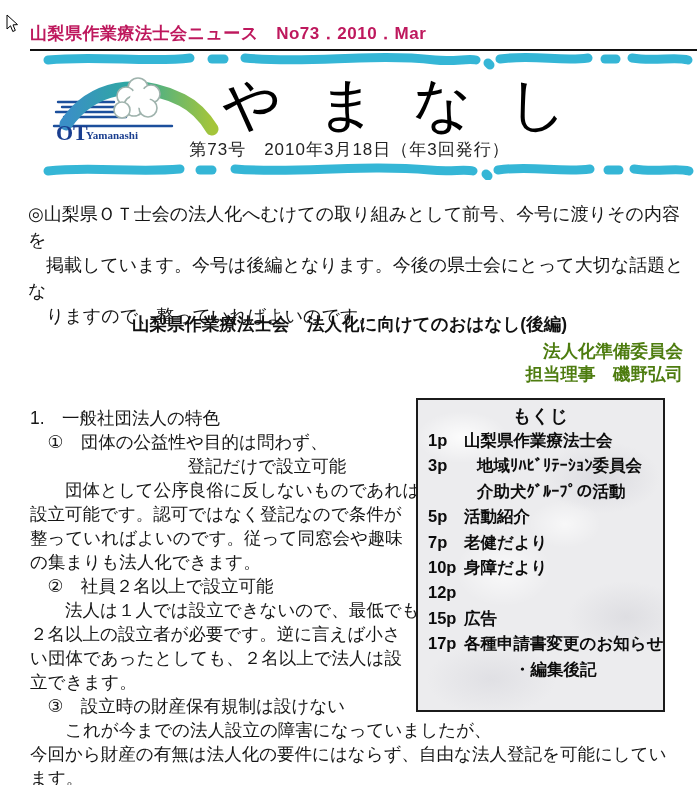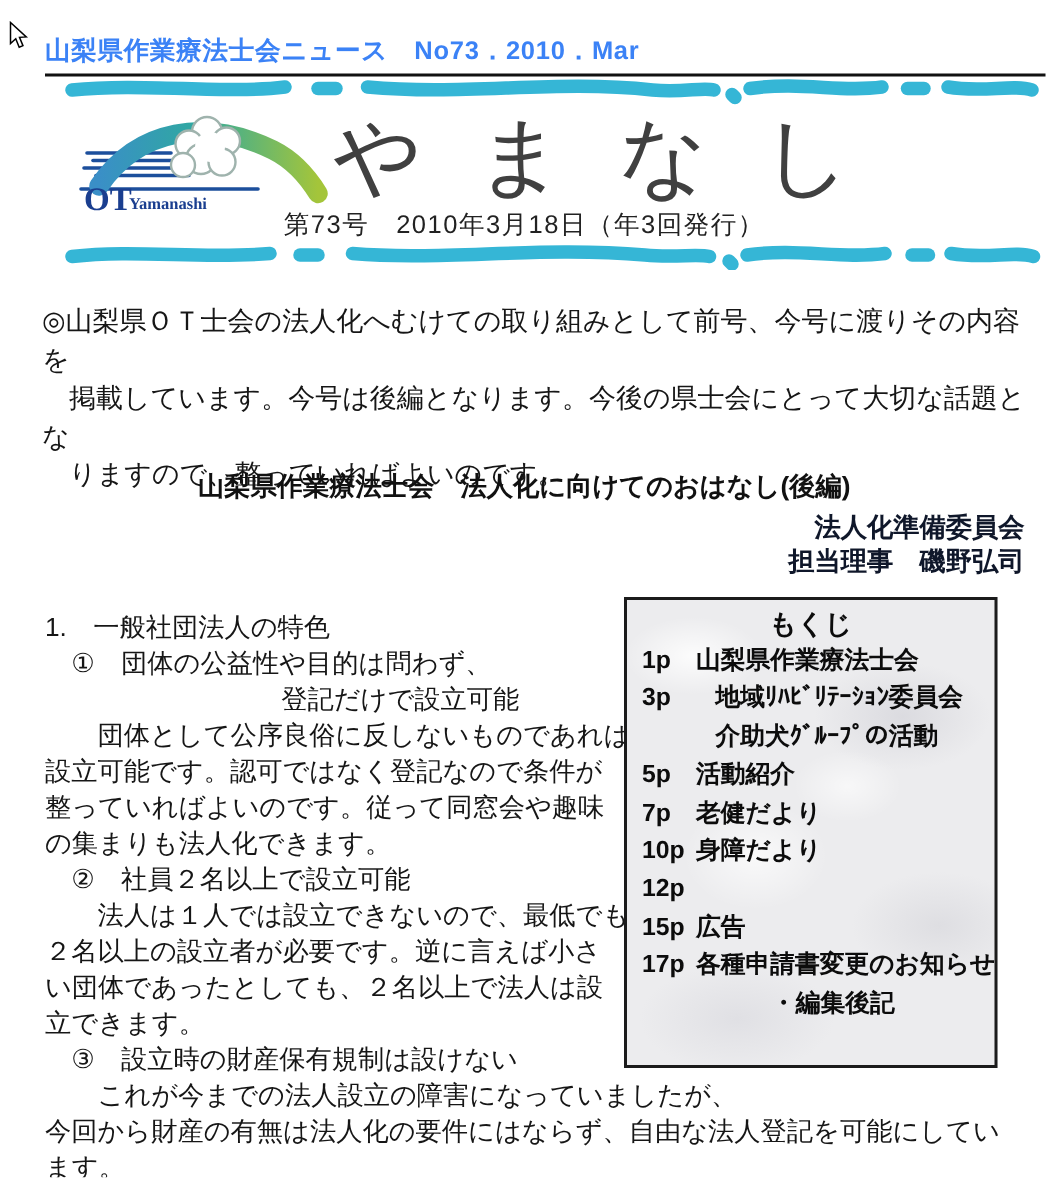--- a/index.html
+++ b/index.html
@@ -6,47 +6,47 @@
   .page{
     position:relative;width:699px;height:785px;background:#ffffff;overflow:hidden;
     font-family:"Liberation Sans","DejaVu Sans",sans-serif;color:#1c1c1c;
   }
   
   .cursor{position:absolute;left:6px;top:14px;width:14px;height:20px;z-index:9;}
   
   .masthead{
     position:absolute;left:30px;top:22px;width:667px;
     font-size:17px;font-weight:700;letter-spacing:.5px;
-    border-bottom:2px solid #111;padding-bottom:4px;color:#3b82f6;
+    border-bottom:2px solid #111;padding-bottom:4px;color:#be185d;
     white-space:nowrap;
   }
   .wave{position:absolute;left:40px;width:655px;height:20px;}
   .wave1{top:50px;}
   .wave2{top:160px;}
   .logo{position:absolute;left:52px;top:74px;width:168px;height:72px;}
   .paper-title{
     position:absolute;left:222px;top:66px;width:400px;
-    font-size:58px;font-weight:500;letter-spacing:36px;color:#404040;
+    font-size:58px;font-weight:500;letter-spacing:36px;color:#000000;
     font-family:"Liberation Sans","DejaVu Sans",sans-serif;white-space:nowrap;
   }
   .issue-line{
     position:absolute;left:0;top:138px;width:699px;text-align:center;
     font-size:17px;color:#222;letter-spacing:1px;
   }
   .intro{
     position:absolute;left:28px;top:202px;width:665px;
     font-size:18px;line-height:25.5px;white-space:pre-line;color:#161616;
   }
   .article-heading{
     position:absolute;left:0;top:312px;width:699px;text-align:center;
     font-size:17.5px;font-weight:700;color:#111;
   }
   .byline{
     position:absolute;right:16px;top:340px;text-align:right;
-    font-size:17.5px;font-weight:700;line-height:23px;color:#0f172a;
+    font-size:17.5px;font-weight:700;line-height:23px;color:#4d7c0f;
     white-space:pre-line;
   }
   .article-body{
     position:absolute;left:30px;top:406px;width:665px;
     font-size:17.5px;line-height:24px;white-space:pre-line;color:#161616;
   }
   
   .toc{
     position:absolute;left:416px;top:398px;width:249px;height:314px;
     border:2px solid #1b1b1b;box-sizing:border-box;

